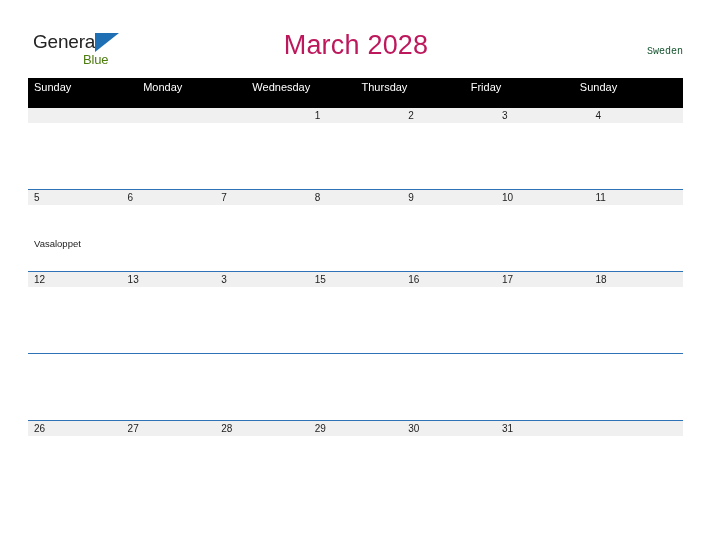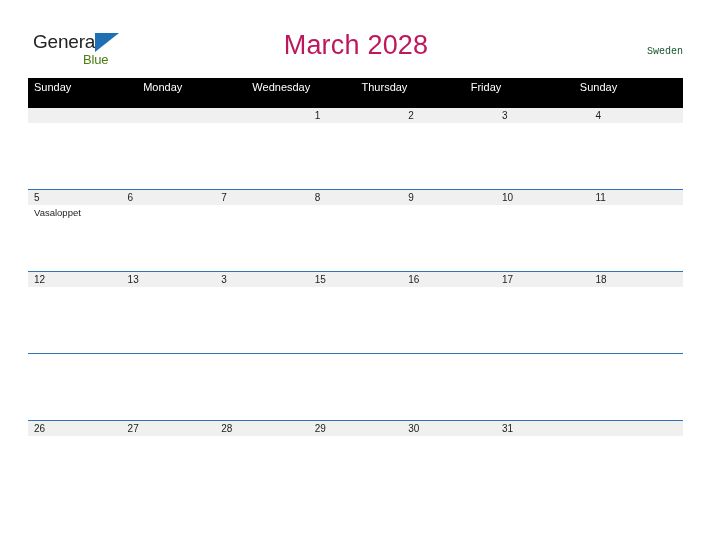--- a/index.html
+++ b/index.html
@@ -133,20 +133,21 @@
   }
   .day-body-row {
     display: flex;
     height: 66px;
     background: #ffffff;
   }
   .day-body {
     flex: 1 1 0;
     padding: 2px 4px 0 6px;
     box-sizing: border-box;
+    margin-top: 31px;
   }
   .event-text {
     font-size: 9.5px;
     line-height: 12px;
     color: #1c1c1c;
     font-family: "Liberation Sans", sans-serif;
     word-wrap: break-word;
   }
 </style>
 </head>

